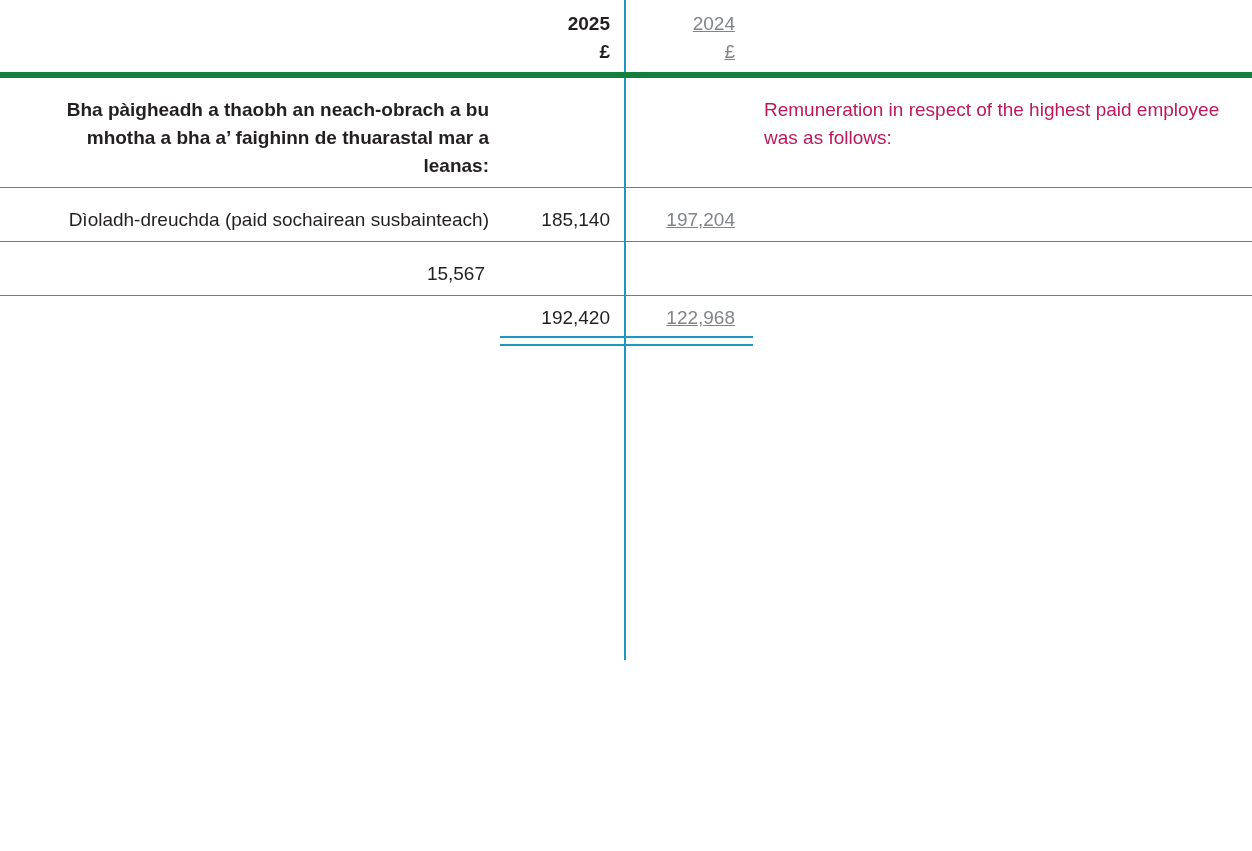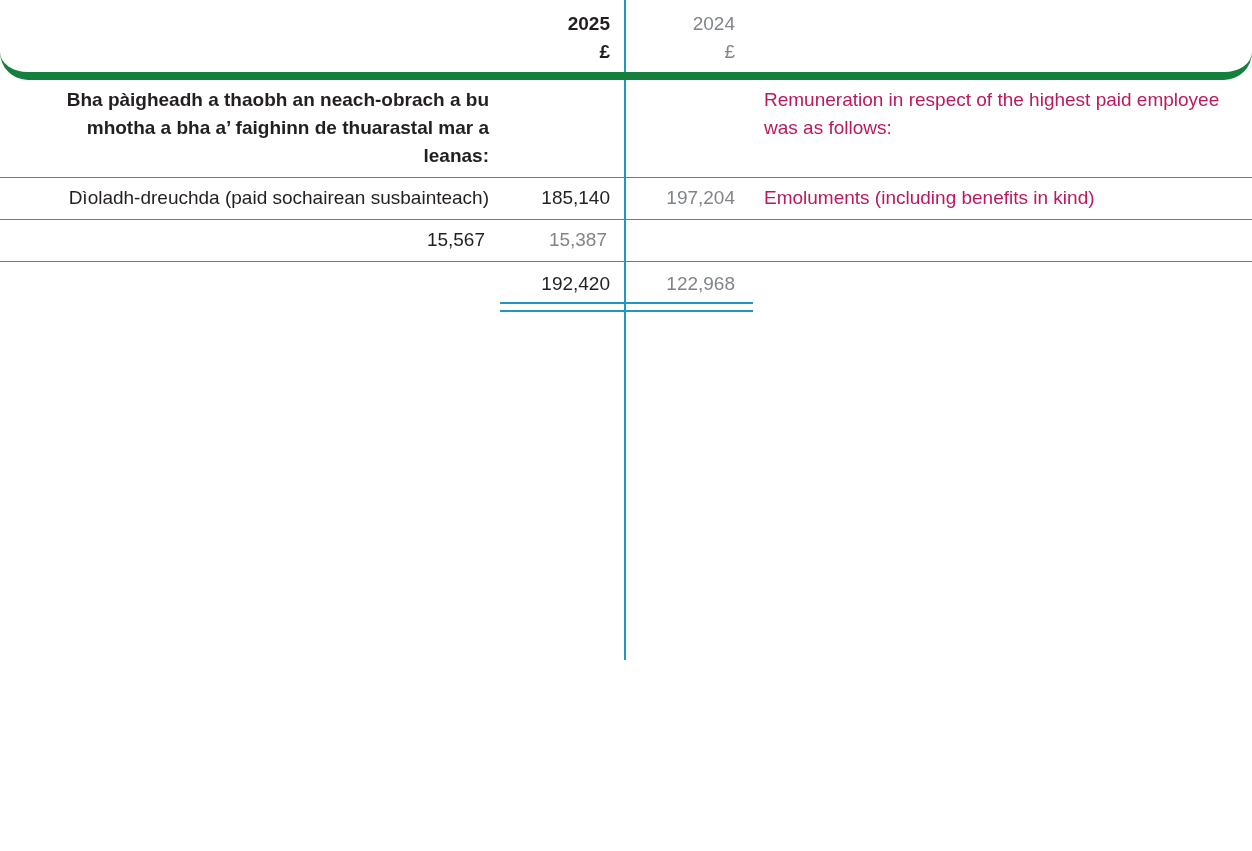--- a/index.html
+++ b/index.html
@@ -21,26 +21,26 @@
     height: 660px;
     background: #2097c3;
     z-index: 0;
   }
   .table { position: relative; z-index: 1; }
   .row {
     display: grid;
     grid-template-columns: 500px 125px 128px 1fr;
     align-items: start;
   }
-  .sep { border-bottom: 1.5px solid #2097c3; }
-  .header-row { border-bottom: 8px solid #15803d; border-radius: 28px; }
+  .sep { border-bottom: 1.5px solid #2097c3; margin-top: 12px; }
+  .header-row { border-bottom: 6px solid #15803d; }
   .cell { line-height: 28px; }
   .gaelic { text-align: right; padding: 6px 11px 7px 50px; }
   .n25 { text-align: right; padding: 6px 15px 7px 0; color: #231f20; }
-  .n24 { text-align: right; padding: 6px 18px 7px 0; color: #818488; }
+  .n24 { text-align: right; padding: 6px 18px 7px 0; color: #818488; text-decoration: underline; }
   .eng { padding: 6px 30px 7px 11px; color: #be185d; }
   .bold { font-weight: bold; }
   .hdr-cell { padding-top: 10px; padding-bottom: 6px; }
   .totals-row .cell { padding-top: 8px; padding-bottom: 2px; }
   .double-rule {
     margin-left: 500px;
     width: 253px;
     height: 6px;
     border-top: 2px solid #2097c3;
     border-bottom: 2px solid #2097c3;
@@ -71,26 +71,24 @@
     <div class="cell gaelic bold">Bha pàigheadh a thaobh an neach-obrach a bu mhotha a bha a’ faighinn de thuarastal mar a leanas:</div>
     <div class="cell n25"></div>
     <div class="cell n24"></div>
     <div class="cell eng">Remuneration in respect of the highest paid employee was as follows:</div>
   </div>
 
   <div class="row sep">
     <div class="cell gaelic">Dìoladh-dreuchda (paid sochairean susbainteach)</div>
     <div class="cell n25">185,140</div>
     <div class="cell n24">197,204</div>
-    <div class="cell eng">Emoluments (including benefits in kind)</div>
   </div>
 
   <div class="row sep">
     <div class="cell n25">15,567</div>
-    <div class="cell n24">15,387</div>
   </div>
 
   <div class="row totals-row">
     <div class="cell gaelic"></div>
     <div class="cell n25">192,420</div>
     <div class="cell n24">122,968</div>
     <div class="cell eng"></div>
   </div>
 
   <div class="double-rule"></div>

